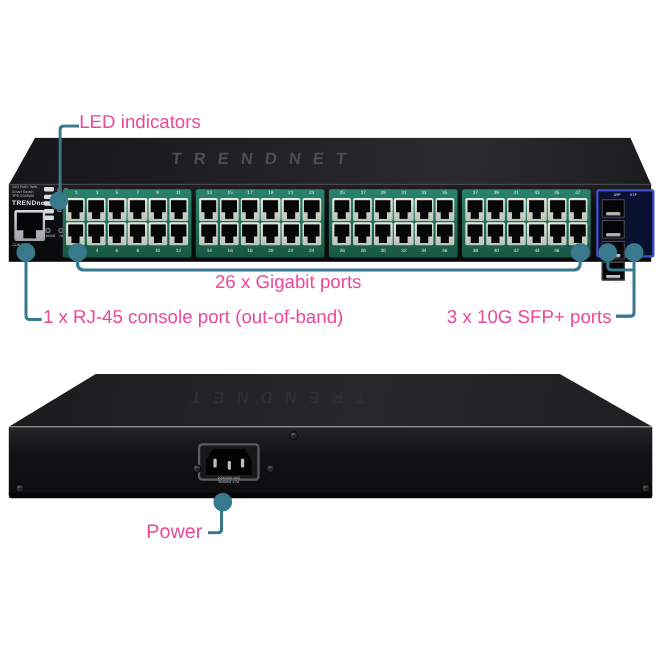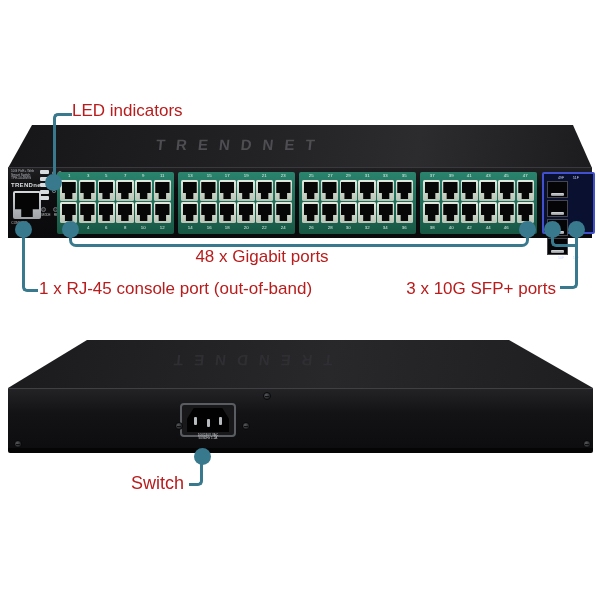--- a/index.html
+++ b/index.html
@@ -1,21 +1,21 @@
 <!DOCTYPE html>
 <html><head>
 <meta charset="utf-8">
 <style>
   html,body{margin:0;padding:0;}
   body{width:600px;height:600px;background:#ffffff;position:relative;overflow:hidden;
        font-family:"Liberation Sans", sans-serif;}
   .abs{position:absolute;}
 
   
-  .callout-text{color:#b91c1c;font-size:17px;white-space:nowrap;z-index:9;}
+  .callout-text{color:#ec4899;font-size:17px;white-space:nowrap;z-index:9;}
   .dot{width:17px;height:17px;border-radius:50%;background:#38798d;z-index:9;}
   .elbow{z-index:8;}
 
   
   .top-face{left:8px;top:125px;width:584px;height:43px;
     background:linear-gradient(100deg,#161618 0%,#232326 45%,#2c2c2f 70%,#1c1c1e 100%);
     clip-path:polygon(24px 0,565px 0,584px 43px,0 43px);}
   .emboss{font-weight:bold;letter-spacing:11px;color:#4d4d52;font-size:15px;
     transform:skewX(-6deg);white-space:nowrap;}
   .front-face{left:8px;top:167px;width:584px;height:70px;
@@ -424,26 +424,26 @@
 <div class="abs dot" style="left:15px;top:221px;"></div>
 <div class="abs elbow" style="left:22px;top:237px;width:13px;height:52px;
      border-left:3px solid #38798d;border-bottom:3px solid #38798d;border-bottom-left-radius:5px;"></div>
 <div class="abs callout-text" style="left:39px;top:279px;text-align:center;">1 x RJ-45 console port (out-of-band)</div>
 
 <div class="abs dot" style="left:62px;top:221px;"></div>
 <div class="abs dot" style="left:519px;top:221px;"></div>
 <div class="abs elbow" style="left:69px;top:233px;width:460px;height:14px;box-sizing:border-box;
      border-left:3px solid #38798d;border-right:3px solid #38798d;border-bottom:3px solid #38798d;
      border-bottom-left-radius:7px;border-bottom-right-radius:7px;"></div>
-<div class="abs callout-text" style="left:178px;top:247px;width:168px;text-align:center;">48 x Gigabit ports</div>
+<div class="abs callout-text" style="left:178px;top:247px;width:168px;text-align:center;">26 x Gigabit ports</div>
 
 <div class="abs dot" style="left:544px;top:221px;"></div>
 <div class="abs dot" style="left:568px;top:221px;"></div>
 <div class="abs elbow" style="left:551px;top:236px;width:26px;height:11px;box-sizing:border-box;
      border-left:3px solid #38798d;border-bottom:3px solid #38798d;border-bottom-left-radius:5px;"></div>
 <div class="abs elbow" style="left:560px;top:236px;width:18px;height:53px;box-sizing:border-box;
      border-right:3px solid #38798d;border-bottom:3px solid #38798d;border-bottom-right-radius:5px;"></div>
 <div class="abs callout-text" style="left:390px;top:279px;width:166px;text-align:right;">3 x 10G SFP+ ports</div>
 
 <div class="abs dot" style="left:194px;top:448px;"></div>
 <div class="abs elbow" style="left:189px;top:463px;width:14px;height:23px;box-sizing:border-box;
      border-right:3px solid #38798d;border-bottom:3px solid #38798d;border-bottom-right-radius:5px;"></div>
-<div class="abs callout-text" style="left:118px;top:473px;width:66px;text-align:right;font-size:18px;">Switch</div>
+<div class="abs callout-text" style="left:118px;top:473px;width:66px;text-align:right;font-size:18px;">Power</div>
 
 </body></html>

